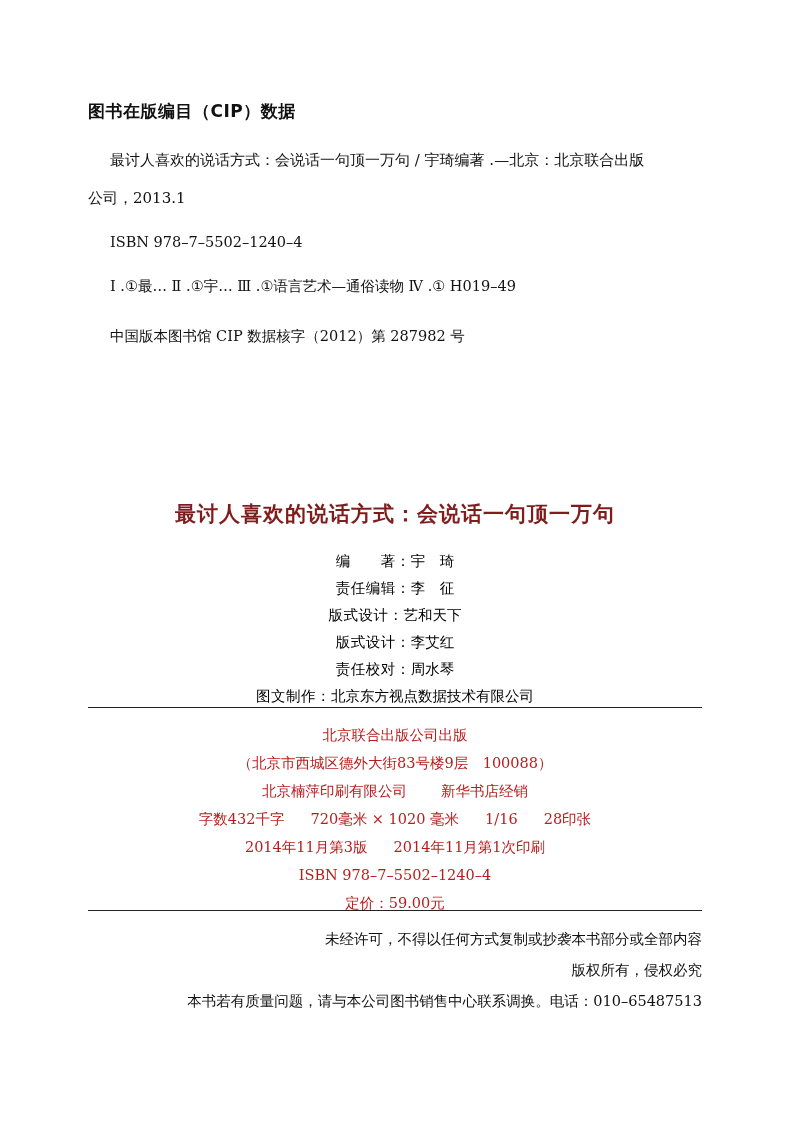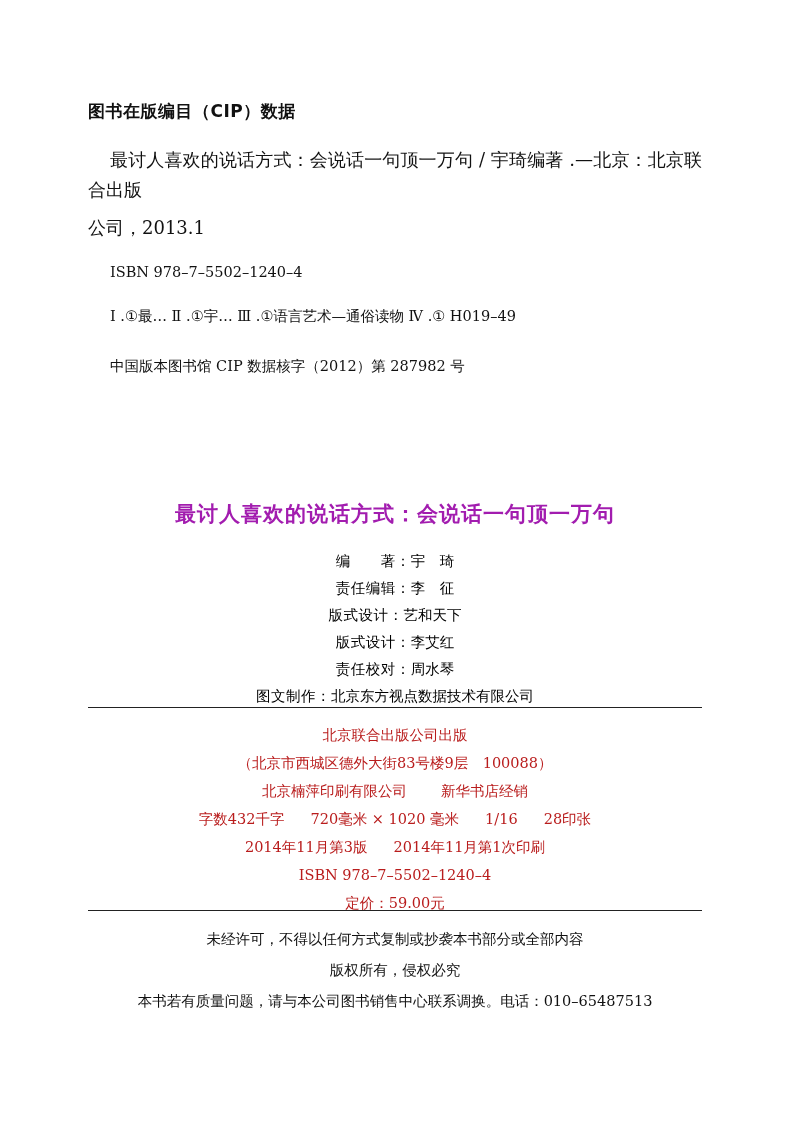--- a/index.html
+++ b/index.html
@@ -33,21 +33,21 @@
   }
   .cip-heading {
     font-family: "DejaVu Sans", "Liberation Sans", sans-serif;
     font-weight: bold;
     font-size: 17px;
     letter-spacing: 0.5px;
     color: #111;
     margin: 0 0 22px 0;
   }
   .cip-para {
-    font-size: 18px;
+    font-size: 15px;
     line-height: 30px;
     margin: 0 0 8px 0;
     text-indent: 22px;
     text-align: justify;
   }
   .cip-line {
     font-size: 14.5px;
     line-height: 30px;
     margin: 0 0 6px 0;
     text-indent: 22px;
@@ -63,21 +63,21 @@
     top: 500px;
     width: 790px;
     text-align: center;
   }
   .book-title {
     font-family: "DejaVu Sans", "Liberation Sans", sans-serif;
     font-weight: bold;
     font-size: 21px;
     letter-spacing: 1px;
     margin: 0 0 20px 0;
-    color: #a21caf;
+    color: #7f1d1d;
   }
   .credit-row {
     font-size: 14.5px;
     line-height: 27px;
     margin: 0;
     color: #000000;
   }
   .credit-label {
     letter-spacing: 0.5px;
   }
@@ -118,21 +118,21 @@
     height: 1px;
     background: #222;
   }
 
   
   .footer-block {
     position: absolute;
     left: 88px;
     top: 924px;
     width: 614px;
-    text-align: center;
+    text-align: right;
   }
   .footer-row {
     font-size: 14.5px;
     line-height: 31px;
     margin: 0;
     color: #111;
   }
 </style>
 </head>
 <body>

